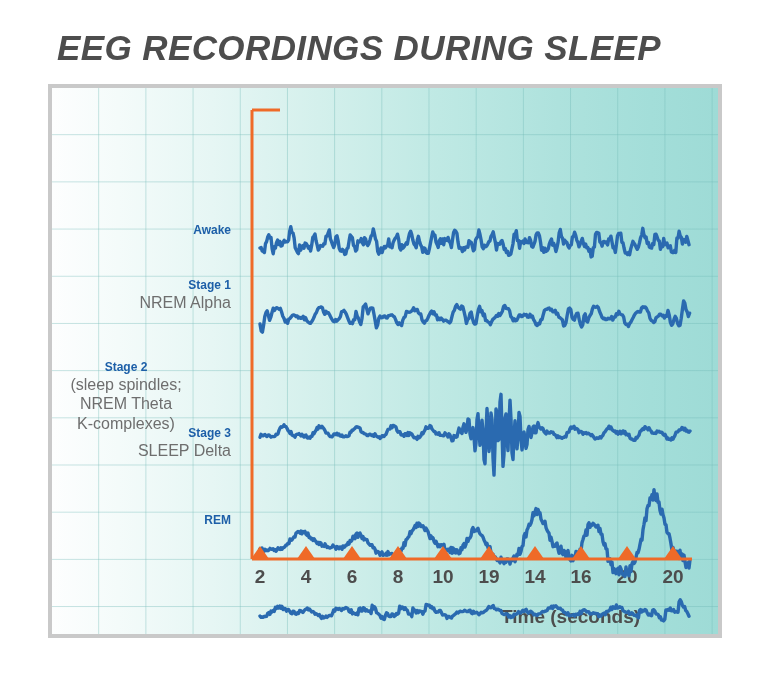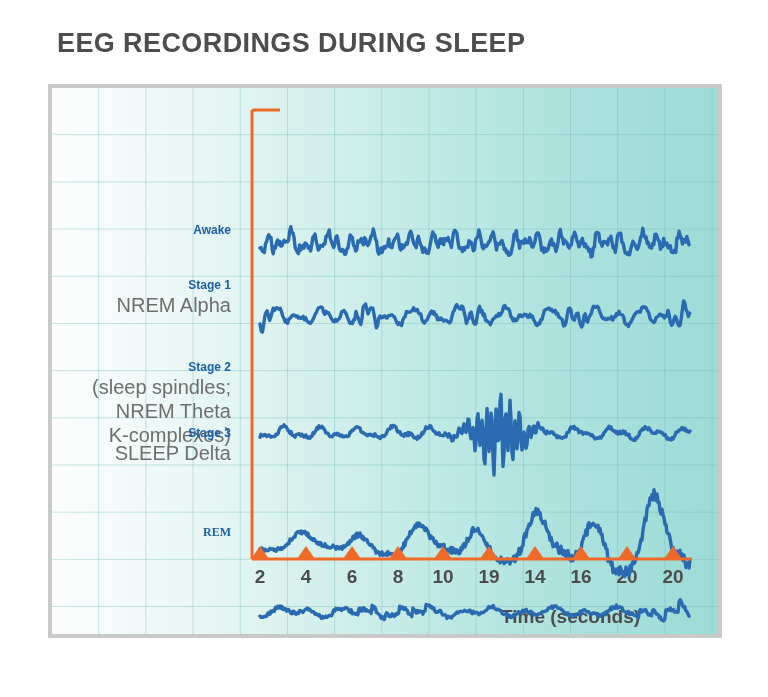--- a/index.html
+++ b/index.html
@@ -13,26 +13,27 @@
     height: 697px;
     font-family: "Liberation Sans", sans-serif;
     overflow: hidden;
     position: relative;
   }
 
   #page-title {
     position: absolute;
     left: 57px;
     top: 28px;
-    font-size: 27px;
+    font-size: 35px;
     font-weight: bold;
     letter-spacing: 0.4px;
     color: #4d4d4d;
     text-transform: uppercase;
     white-space: nowrap;
+    font-style: italic;
   }
 
   #chart-frame {
     position: absolute;
     left: 48px;
     top: 84px;
     width: 674px;
     height: 554px;
     box-sizing: border-box;
     border: 4px solid #c9c9c9;
@@ -79,21 +80,21 @@
     line-height: 1.22;
   }
   .row-label .lbl-main {
     display: block;
     font-size: 12px;
     font-weight: bold;
     color: #1d5fa8;
   }
   .row-label .lbl-sub {
     display: block;
-    font-size: 20px;
+    font-size: 16px;
     color: #6e6e6e;
   }
 
   .tick-label {
     position: absolute;
     font-size: 19px;
     font-weight: bold;
     color: #4d4d4d;
     text-align: center;
     width: 40px;
@@ -119,33 +120,33 @@
 
   <div class="row-label" style="right: 487px; top: 135px; width: 200px;">
     <span class="lbl-main">Awake</span>
   </div>
 
   <div class="row-label" style="right: 487px; top: 190px; width: 200px; text-align: right;">
     <span class="lbl-main">Stage 1</span>
     <span class="lbl-sub">NREM Alpha</span>
   </div>
 
-  <div class="row-label" style="right: 487px; top: 272px; width: 210px;">
+  <div class="row-label" style="right: 487px; top: 272px; width: 210px; text-align: center;">
     <span class="lbl-main">Stage 2</span>
     <span class="lbl-sub">(sleep spindles;</span>
     <span class="lbl-sub">NREM Theta</span>
     <span class="lbl-sub">K-complexes)</span>
   </div>
 
   <div class="row-label" style="right: 487px; top: 338px; width: 200px; text-align: right;">
     <span class="lbl-main">Stage 3</span>
     <span class="lbl-sub">SLEEP Delta</span>
   </div>
 
-  <div class="row-label" style="right: 487px; top: 437px; width: 200px; font-family: Liberation Serif, serif;">
+  <div class="row-label" style="right: 487px; top: 425px; width: 200px;">
     <span class="lbl-main">REM</span>
   </div>
 
   <div class="tick-label" style="left:  188px; top: 478px;">2</div>
   <div class="tick-label" style="left:  234px; top: 478px;">4</div>
   <div class="tick-label" style="left:  280px; top: 478px;">6</div>
   <div class="tick-label" style="left:  326px; top: 478px;">8</div>
   <div class="tick-label" style="left:  371px; top: 478px;">10</div>
   <div class="tick-label" style="left:  417px; top: 478px;">19</div>
   <div class="tick-label" style="left:  463px; top: 478px;">14</div>

